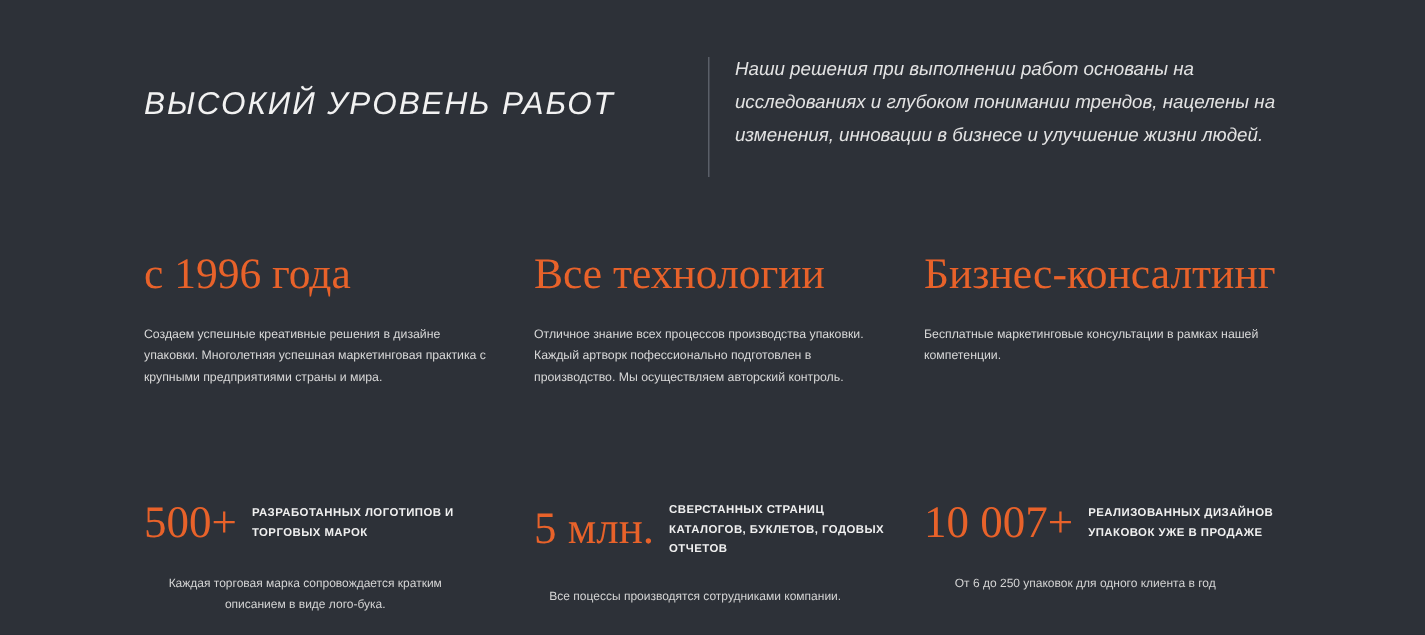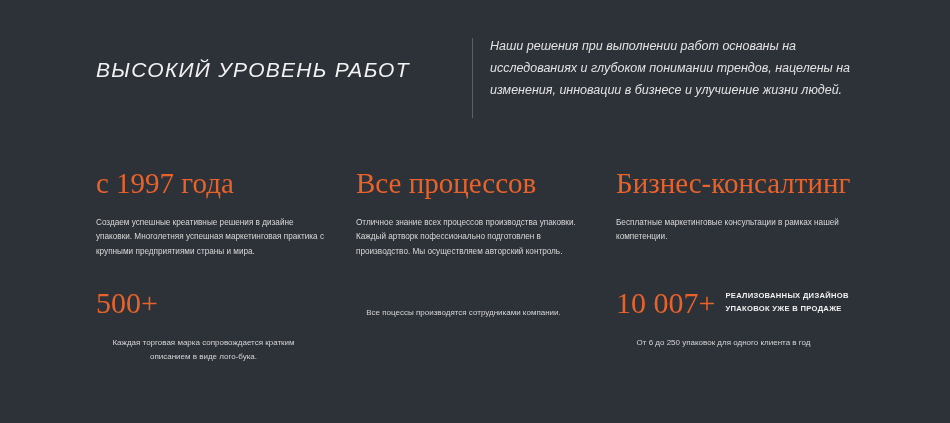--- a/index.html
+++ b/index.html
@@ -94,20 +94,21 @@
   
   .stats {
     position: absolute;
     left: 96px;
     top: 288px;
     width: 790px;
     display: flex;
   }
   .stat {
     position: relative;
+    margin-top: 46px;
   }
   .stat-1 { width: 260px; }
   .stat-2 { width: 260px; }
   .stat-3 { width: 262px; }
 
   .stat-row {
     display: flex;
     align-items: center;
   }
   .stat-number {
@@ -144,41 +145,46 @@
   <div class="header">
     <div class="headline">ВЫСОКИЙ УРОВЕНЬ РАБОТ</div>
     <div class="intro-wrap">
       <div class="intro-rule"></div>
       <div class="intro-text">Наши решения при выполнении работ основаны на исследованиях и глубоком понимании трендов, нацелены на изменения, инновации в бизнесе и улучшение жизни людей.</div>
     </div>
   </div>
 
   <div class="columns">
     <div class="col col-1">
-      <h2 class="col-title">с 1997 года</h2>
+      <h2 class="col-title">с 1996 года</h2>
       <p class="col-body">Создаем успешные креативные решения в дизайне упаковки. Многолетняя успешная маркетинговая практика с крупными предприятиями страны и мира.</p>
     </div>
     <div class="col col-2">
-      <h2 class="col-title">Все процессов</h2>
+      <h2 class="col-title">Все технологии</h2>
       <p class="col-body">Отличное знание всех процессов производства упаковки. Каждый артворк пофессионально подготовлен в производство. Мы осуществляем авторский контроль.</p>
     </div>
     <div class="col col-3">
       <h2 class="col-title">Бизнес-консалтинг</h2>
       <p class="col-body">Бесплатные маркетинговые консультации в рамках нашей компетенции.</p>
     </div>
   </div>
 
   <div class="stats">
     <div class="stat stat-1">
       <div class="stat-row">
         <div class="stat-number">500+</div>
+        <div class="stat-label">РАЗРАБОТАННЫХ ЛОГОТИПОВ И ТОРГОВЫХ МАРОК</div>
       </div>
       <div class="stat-note">Каждая торговая марка сопровождается кратким описанием в виде лого-бука.</div>
     </div>
     <div class="stat stat-2">
+      <div class="stat-row">
+        <div class="stat-number">5 млн.</div>
+        <div class="stat-label">СВЕРСТАННЫХ СТРАНИЦ КАТАЛОГОВ, БУКЛЕТОВ, ГОДОВЫХ ОТЧЕТОВ</div>
+      </div>
       <div class="stat-note">Все поцессы производятся сотрудниками компании.</div>
     </div>
     <div class="stat stat-3">
       <div class="stat-row">
         <div class="stat-number">10 007+</div>
         <div class="stat-label">РЕАЛИЗОВАННЫХ ДИЗАЙНОВ УПАКОВОК УЖЕ В ПРОДАЖЕ</div>
       </div>
       <div class="stat-note">От 6 до 250 упаковок для одного клиента в год</div>
     </div>
   </div>

